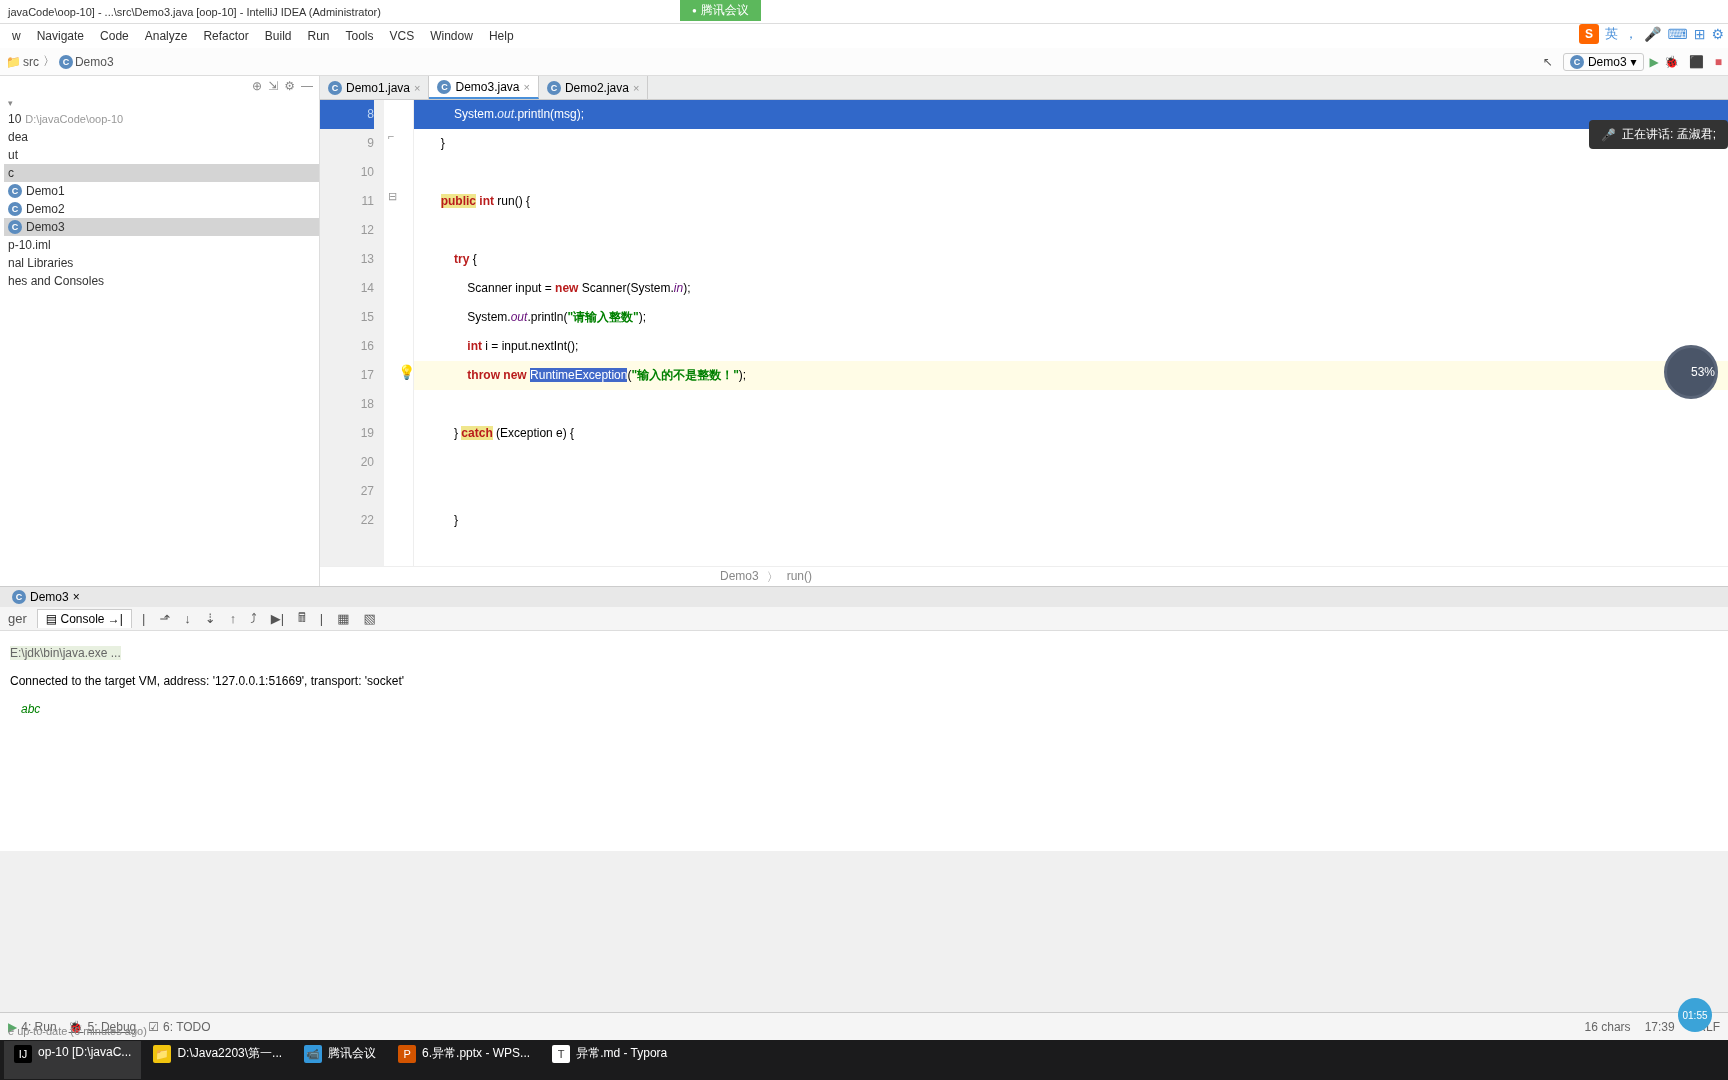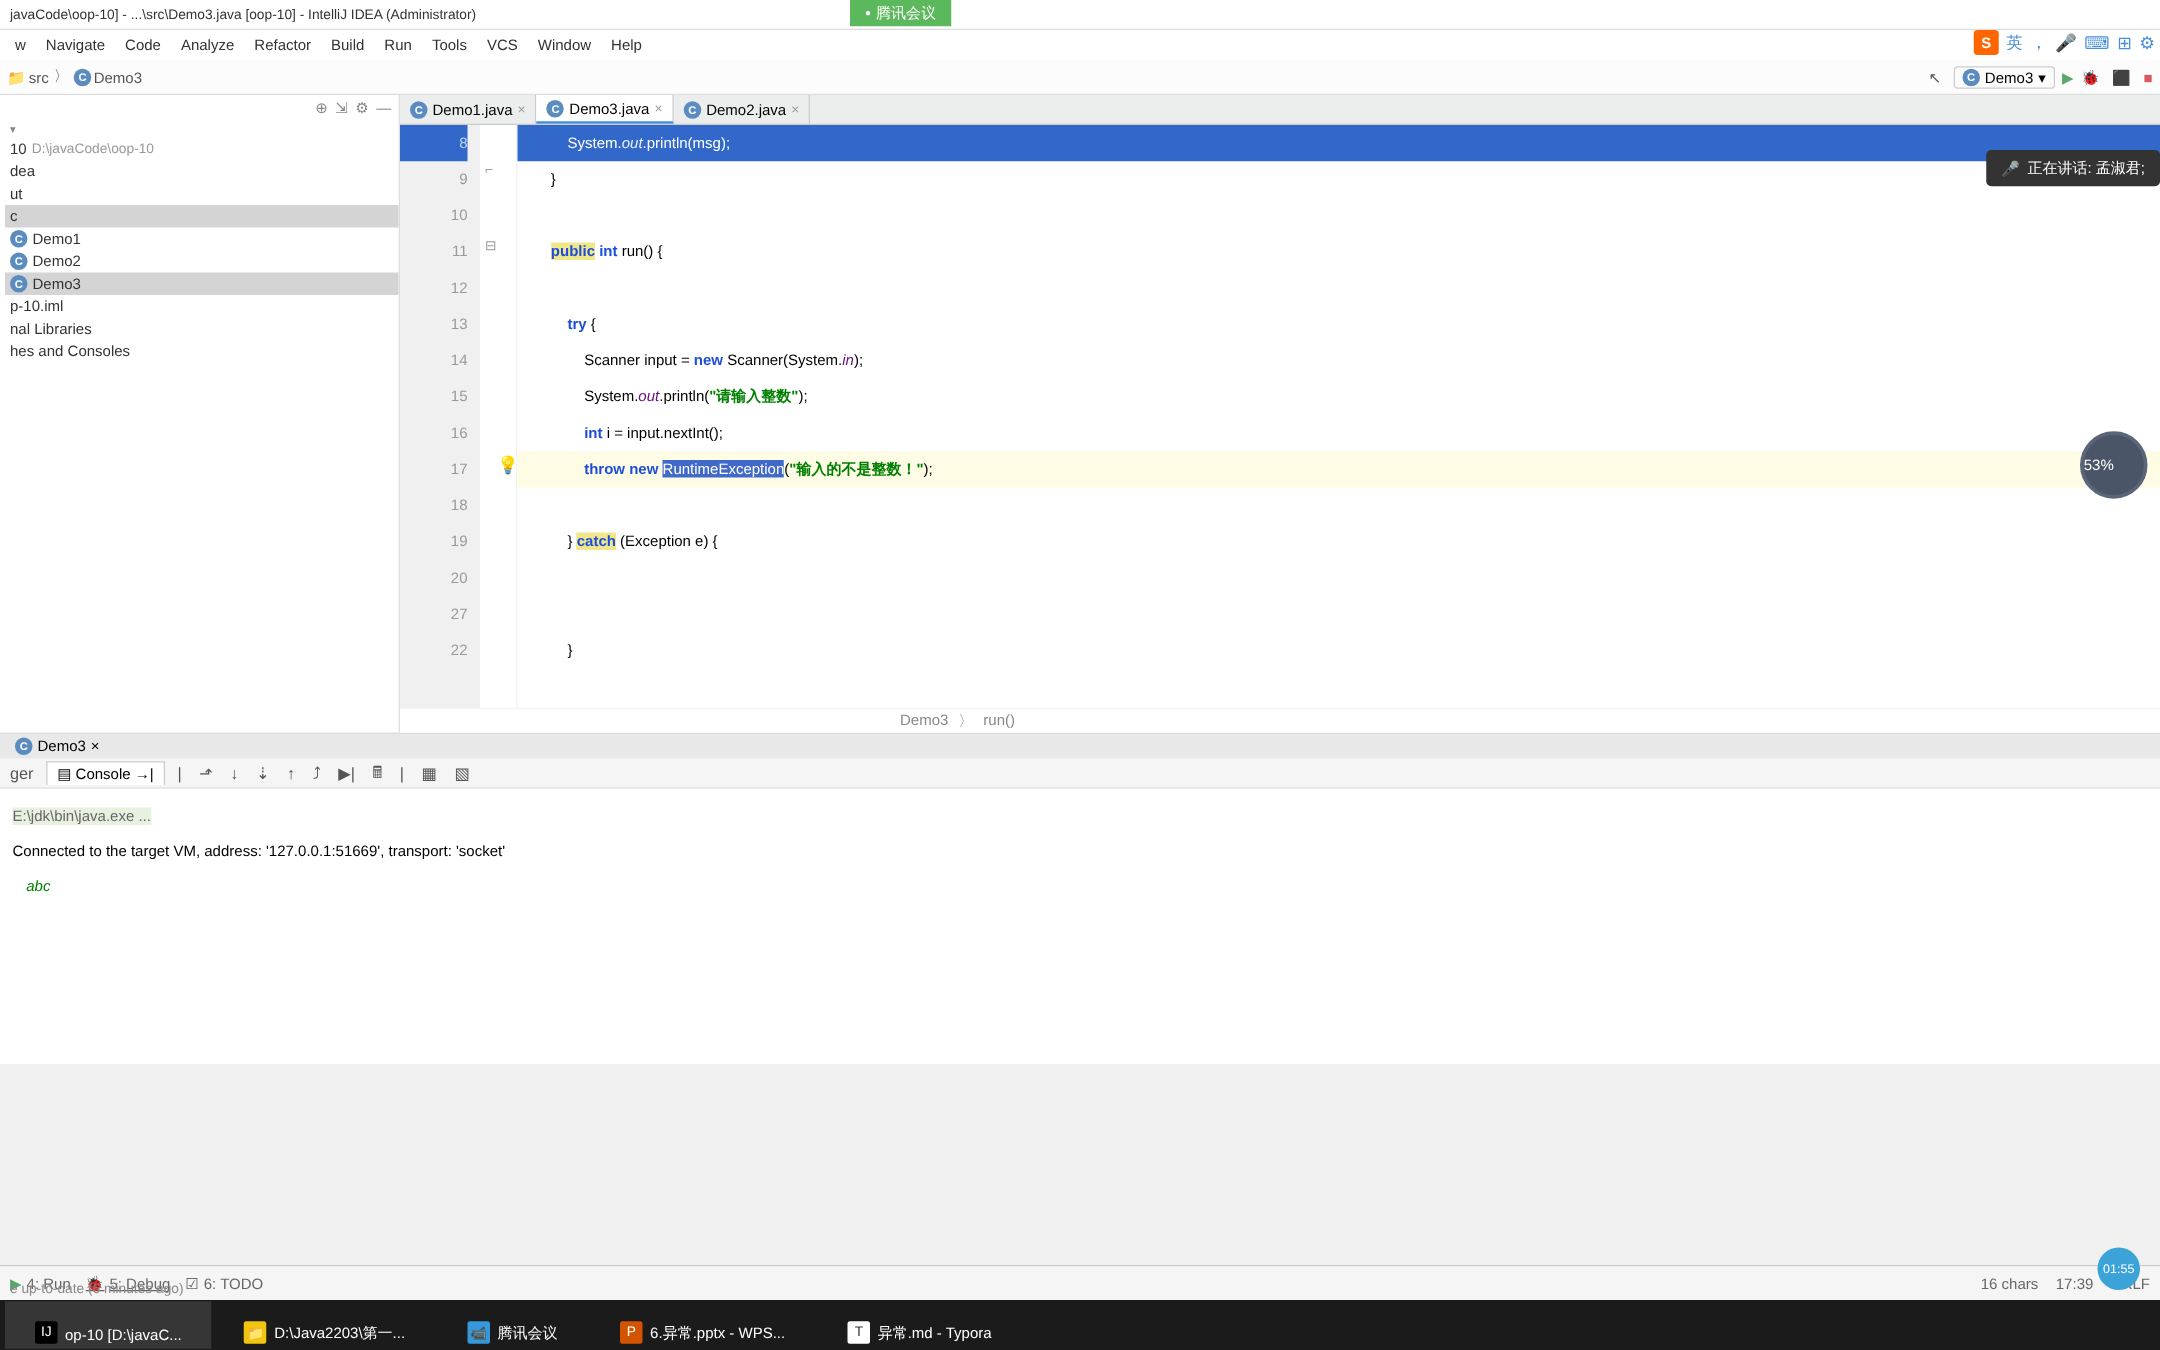--- a/index.html
+++ b/index.html
@@ -42,47 +42,47 @@
     .gutter { width: 64px; background: #f0f0f0; text-align: right; padding-right: 10px; color: #999; user-select: none; }
     .gutter-line { height: 29px; line-height: 29px; }
     .gutter-line.l8 { background: #3168c9; color: #bfd6f2; }
     .fold-gutter { width: 30px; background: #fff; border-right: 1px solid #eee; position: relative; }
     .fold-mark { position: absolute; left: 4px; color: #999; font-size: 11px; }
     .bulb { position: absolute; left: 14px; color: #f0a030; font-size: 14px; }
     .code-lines { flex: 1; background: #fff; position: relative; }
     .code-line { height: 29px; line-height: 29px; white-space: pre; padding-left: 0; }
     .code-line.l8 { background: #3168c9; color: #fff; }
     .code-line.l17 { background: #fffce6; }
-    .kw { color: #1d4ed8; font-weight: bold; }
+    .kw { color: #b91c1c; font-weight: bold; }
     .str { color: #008000; font-weight: bold; }
     .field-it { font-style: italic; color: #660e7a; }
     .l8 .kw, .l8 .str, .l8 .field-it { color: #e8f0ff; }
     .hl-yellow { background: #f0e68c; padding: 0; }
     .hl-select { background: #4169c9; color: #fff; }
     .breadcrumb-bottom { height: 20px; background: #fff; border-top: 1px solid #eee; padding: 2px 400px; color: #888; font-size: 11px; display: flex; gap: 8px; }
     .speaking-bubble { position: absolute; right: 0; top: 120px; background: #333; color: #fff; padding: 6px 12px; border-radius: 4px; font-size: 12px; display: flex; align-items: center; gap: 6px; }
-    .percent-circle { position: absolute; right: 10px; top: 345px; width: 54px; height: 54px; border-radius: 50%; background: #4a5568; color: #fff; display: flex; align-items: center; justify-content: flex-start; font-size: 16px; border: 3px solid #5a6578; }
+    .percent-circle { position: absolute; right: 10px; top: 345px; width: 54px; height: 54px; border-radius: 50%; background: #4a5568; color: #fff; display: flex; align-items: center; justify-content: flex-end; font-size: 16px; border: 3px solid #5a6578; }
     .debug-panel { background: #fff; border-top: 1px solid #ccc; }
     .debug-tabs { height: 20px; background: #e8e8e8; display: flex; align-items: center; padding: 0 4px; }
     .debug-tab-item { padding: 2px 8px; display: flex; align-items: center; gap: 4px; cursor: pointer; font-size: 11px; }
     .debug-toolbar { height: 24px; background: #f5f5f5; display: flex; align-items: center; padding: 0 4px; gap: 6px; border-bottom: 1px solid #ddd; }
     .debug-toolbar .tbtn { padding: 2px 4px; cursor: pointer; color: #555; font-size: 13px; }
     .console-tab-active { background: #fff; border: 1px solid #ccc; border-bottom: none; padding: 2px 8px; }
     .console-output { padding: 8px 10px; font-family: "Consolas", "Courier New", monospace; font-size: 18px; height: 220px; background: #fff; }
     .console-line { line-height: 28px; }
     .console-path { color: #666; background: #e8f0e0; display: inline; }
     .console-italic { font-style: italic; color: #008000; margin-left: 11px; }
     .status-bar { position: absolute; bottom: 40px; left: 0; right: 0; height: 28px; background: #f5f5f5; border-top: 1px solid #ccc; display: flex; align-items: center; padding: 0 8px; justify-content: space-between; font-size: 11px; color: #666; }
     .status-left { display: flex; gap: 12px; }
     .status-tab { display: flex; align-items: center; gap: 4px; cursor: pointer; }
     .status-tab.active { text-decoration: underline; }
     .status-right { display: flex; gap: 14px; }
     .status-message { position: absolute; bottom: 40px; left: 0; padding: 3px 8px; font-size: 11px; color: #888; }
     .taskbar { position: absolute; bottom: 0; left: 0; right: 0; height: 40px; background: #1b1b1c; display: flex; align-items: center; padding: 0 4px; gap: 2px; }
-    .taskbar-item { padding: 4px 24px; color: #fff; font-size: 11px; display: flex; align-items: flex-end; gap: 6px; height: 38px; cursor: pointer; }
+    .taskbar-item { padding: 4px 10px; color: #fff; font-size: 11px; display: flex; align-items: flex-start; gap: 6px; height: 38px; cursor: pointer; }
     .taskbar-item.active { background: rgba(255,255,255,0.12); }
     .taskbar-icon-box { width: 18px; height: 18px; display: inline-flex; align-items: center; justify-content: center; border-radius: 2px; font-size: 11px; }
     .clock-badge { position: absolute; right: 16px; bottom: 48px; width: 34px; height: 34px; border-radius: 50%; background: #3ba3d8; color: #fff; display: flex; align-items: center; justify-content: center; font-size: 10px; }
     .sidebar .arrow { color: #888; font-size: 9px; display: inline-block; width: 10px; }
   </style>
 </head>
 <body>
 
 <div class="title-bar">
   <span class="title-bar-text">javaCode\oop-10] - ...\src\Demo3.java [oop-10] - IntelliJ IDEA (Administrator)</span>

